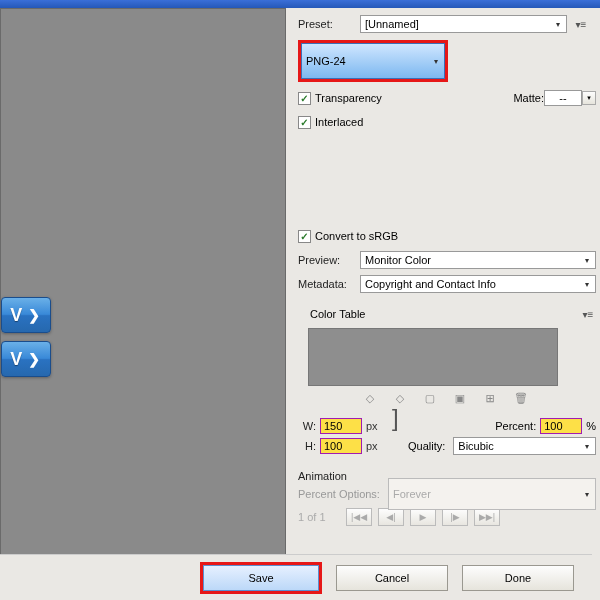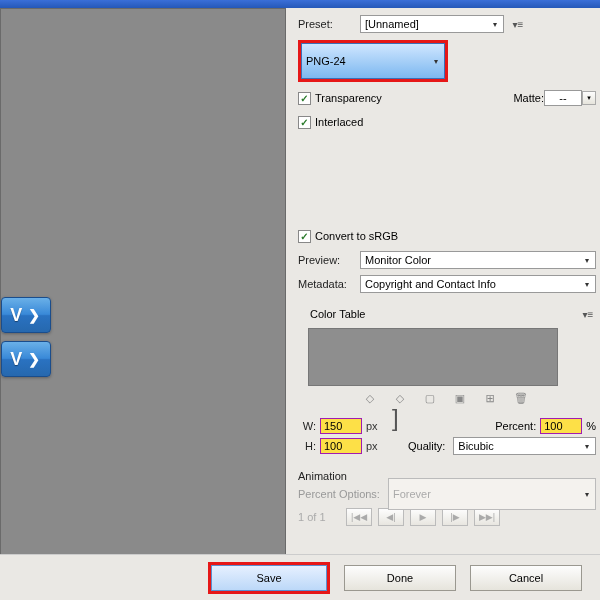--- a/index.html
+++ b/index.html
@@ -11,21 +11,21 @@
 .buttons-preview { position: absolute; left: 0; top: 280px; }
 .btn-prev { width: 50px; height: 36px; background: linear-gradient(to bottom, #6ab0e8 0%, #3989d8 48%, #2a72c1 52%, #2668ae 100%); border: 1px solid #1a4d8c; border-radius: 4px; margin: 8px 0; display: flex; align-items: center; justify-content: flex-end; padding-right: 10px; box-shadow: 0 1px 3px rgba(0,0,0,.3); }
 .btn-prev .ltr { color: #fff; font-size: 18px; font-weight: bold; text-shadow: 0 1px 1px rgba(0,0,0,.4); margin-right: 6px; }
 .btn-prev .chev { color: #fff; font-size: 14px; font-weight: bold; }
 .info-row { height: 26px; display: flex; align-items: center; padding: 0 16px; gap: 28px; color: #333; border-top: 1px solid #ccc; background: #eae8e4; }
 .right-panel { flex: 1; padding: 6px 4px 4px 12px; background: #eae8e4; display: flex; flex-direction: column; }
 .row { display: flex; align-items: center; margin-bottom: 4px; height: 20px; }
 .lbl { color: #222; width: 62px; }
 .dd { height: 18px; border: 1px solid #999; background: #fff; flex: 1; display: flex; align-items: center; padding: 0 4px; position: relative; }
 .dd-arrow { position: absolute; right: 2px; width: 12px; height: 14px; display: flex; align-items: center; justify-content: center; font-size: 8px; color: #333; }
-.dd-wide { width: 144px; flex: none; }
+.dd-wide { width: 207px; flex: none; }
 .format-wrap { border: 3px solid #e61717; padding: 0; width: 150px; margin: 2px 0 6px 0; }
 .format-dd { height: 36px; background: linear-gradient(to bottom, #cfe6ff, #7db8f0); border: 1px solid #3a6fb8; display: flex; align-items: center; padding: 0 4px; position: relative; }
 .chk { display: flex; align-items: center; gap: 4px; }
 .chk-box { width: 13px; height: 13px; border: 1px solid #888; background: #fff; display: flex; align-items: center; justify-content: center; color: #2a7a2a; font-size: 10px; font-weight: bold; }
 .spacer { flex: 1; }
 .matte-box { width: 38px; height: 16px; border: 1px solid #999; background: #fff; display: flex; align-items: center; justify-content: center; }
 .small-flyout { width: 16px; display: flex; justify-content: center; font-size: 10px; color: #555; margin-left: 6px; }
 .flex-gap { height: 90px; }
 .section { margin-top: 6px; }
 .color-table-box { width: 250px; height: 58px; background: #8e8e8e; border: 1px solid #777; margin: 4px 0 2px 10px; }
@@ -34,21 +34,21 @@
 .sz-row { display: flex; align-items: center; gap: 4px; margin: 3px 0; }
 .sz-lbl { width: 18px; text-align: right; color: #222; }
 .sz-input { width: 42px; height: 16px; border: 1px solid #a21caf; background: #fde047; padding: 0 3px; }
 .unit { width: 20px; color: #333; }
 .bracket { font-size: 24px; color: #555; margin: -16px 2px 0 2px; line-height: 1; }
 .anim-dis { color: #999; }
 .anim-dd { height: 32px; border: 1px solid #bbb; background: #f4f2ee; flex: 1; padding: 0 4px; color: #aaa; display: flex; align-items: center; position: relative; }
 .pager { display: flex; align-items: center; gap: 6px; }
 .pctl { width: 26px; height: 18px; border: 1px solid #bbb; background: linear-gradient(#fdfdfd,#e8e6e0); display: flex; align-items: center; justify-content: center; color: #aaa; font-size: 9px; }
 .pager-txt { color: #aaa; width: 42px; }
-.footer { position: absolute; bottom: 0; left: 0; right: 0; height: 46px; background: #eae8e4; border-top: 1px solid #ccc; display: flex; align-items: center; justify-content: flex-end; gap: 14px; padding: 0 18px; }
+.footer { position: absolute; bottom: 0; left: 0; right: 8px; height: 46px; background: #eae8e4; border-top: 1px solid #ccc; display: flex; align-items: center; justify-content: flex-end; gap: 14px; padding: 0 18px; }
 .fbtn { width: 112px; height: 26px; border: 1px solid #9a9890; background: linear-gradient(#fdfdfd,#e6e4dc); display: flex; align-items: center; justify-content: center; cursor: pointer; }
 .save-wrap { border: 3px solid #e61717; padding: 0; }
 .save-btn { width: 116px; height: 26px; border: 1px solid #5a8fd0; background: linear-gradient(#e6f0ff,#bcd8f8); display: flex; align-items: center; justify-content: center; cursor: pointer; }
 .subhdr { color: #222; margin: 6px 0 2px 0; font-weight: normal; }
 .small-arrow { width: 14px; height: 14px; border: 1px solid #aaa; background: linear-gradient(#fdfdfd,#e6e4dc); display: flex; align-items: center; justify-content: center; font-size: 7px; }
 </style>
 </head>
 <body>
 
 <div class="titlebar"></div>
@@ -198,18 +198,18 @@
   </div>
 </div>
 
 <div class="footer">
   <div class="save-wrap">
     <div class="save-btn">
         <span>Save</span>
       </div>
   </div>
   <div class="fbtn">
+      <span>Cancel</span>
+    </div>
+  <div class="fbtn">
       <span>Done</span>
     </div>
-  <div class="fbtn">
-      <span>Cancel</span>
-    </div>
 </div>
 
 </body></html>

